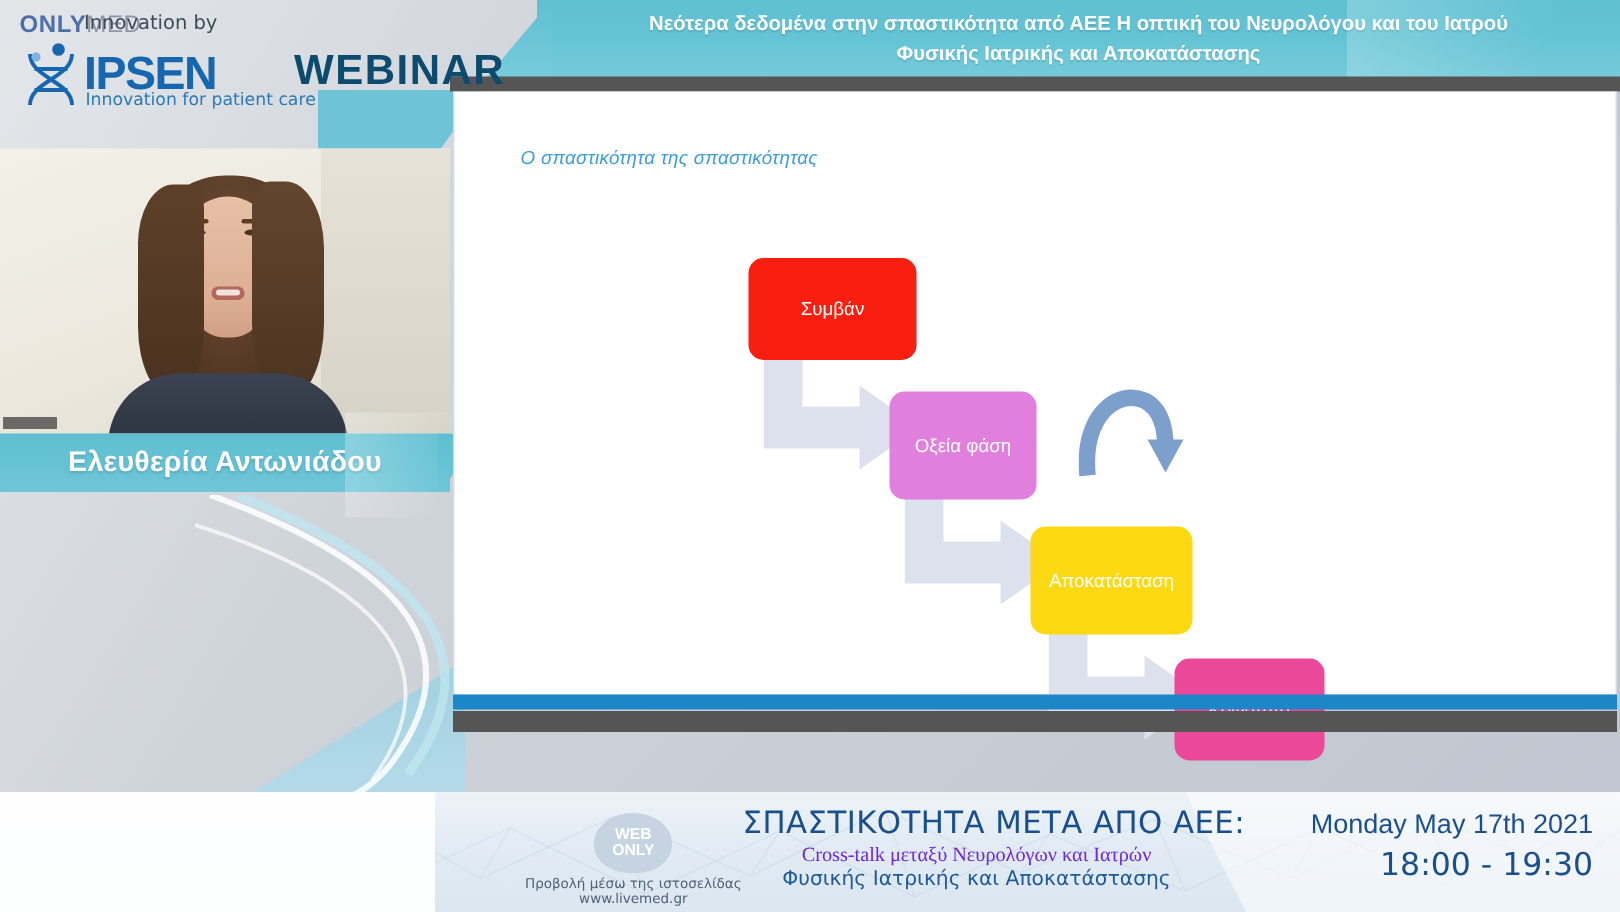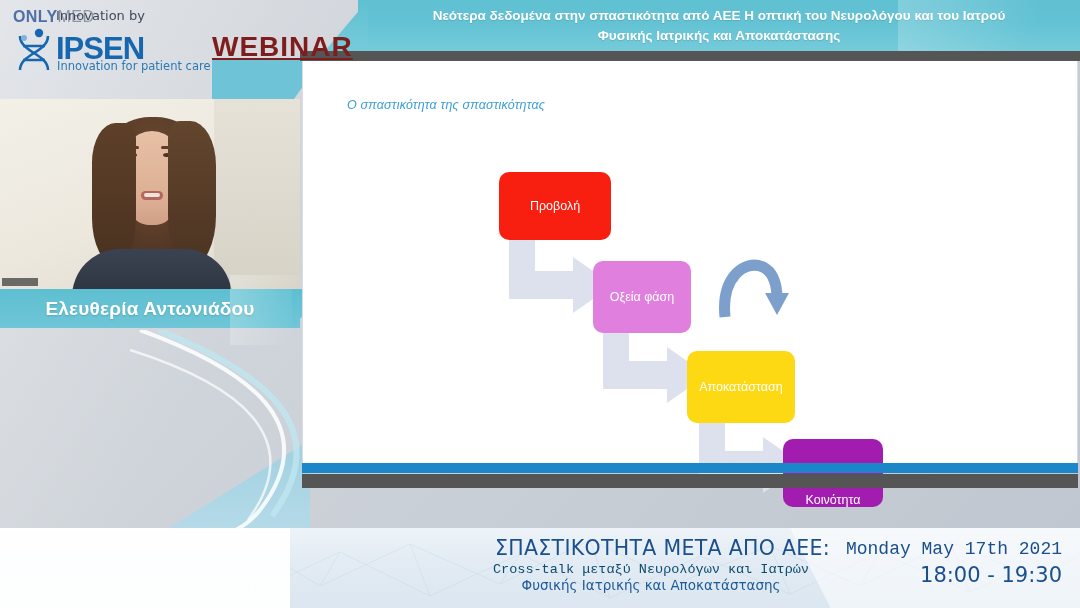--- a/index.html
+++ b/index.html
@@ -150,21 +150,21 @@
 
   
   .fbox {
     position:absolute; display:flex; align-items:center; justify-content:center;
     color:#ffffff; font-size:12.5px; font-weight:400; border-radius:10px;
     text-align:center;
   }
   .fbox.evt  { left:196px; top:111px; width:112px; height:68px; background:#f91f10; }
   .fbox.acute{ left:290px; top:200px; width:98px;  height:72px; background:#e07fde; }
   .fbox.rehab{ left:384px; top:290px; width:108px; height:72px; background:#fcd913; }
-  .fbox.comm { left:480px; top:378px; width:100px; height:68px; background:#a21caf;align-items:flex-end; }
+  .fbox.comm { left:480px; top:378px; width:100px; height:68px; background:#ec4899; }
 
   
   .arrow { position:absolute; }
 
   .note {
     position:absolute; left:512px; top:202px; width:120px;
     color:#3b3b3b; font-size:11.5px; line-height:1.45;
     font-family:"DejaVu Sans", sans-serif;
   }
 
@@ -185,44 +185,44 @@
     background:#ffffff; clip-path: polygon(0 0, 100% 0, 100% 100%, 14% 100%);
     opacity:.55;
   }
   .org-by { position:absolute; left:56px; top:8px; font-size:13px; color:#3f4a58; font-weight:400;
             font-family:"DejaVu Sans", sans-serif; }
   .ipsen-wrap { position:absolute; left:12px; top:26px; display:flex; align-items:center; }
   .ipsen-text { font-size:31px; font-weight:700; color:#1666b0; letter-spacing:-1px;
                 font-family:"Liberation Sans", sans-serif; }
   .ipsen-tag { position:absolute; left:57px; top:59px; font-size:11.5px; color:#2b7ab5;
                font-family:"DejaVu Sans", sans-serif; }
-  .webinar { position:absolute; left:212px; top:47px; font-size:28px; font-weight:700;
-             color:#7f1d1d; letter-spacing:1px; transform:translateY(-50%);text-decoration:underline; }
+  .webinar { position:absolute; left:196px; top:47px; font-size:28px; font-weight:700;
+             color:#0c4a6e; letter-spacing:1px; transform:translateY(-50%); }
   .webonly-wrap { position:absolute; left:350px; top:542px; }
   .webonly-badge {
     width:52px; height:40px; background:#c6d3e0; border-radius:50% 50% 46% 46%;
     display:flex; flex-direction:column; align-items:center; justify-content:center;
     color:#ffffff; font-size:10.5px; font-weight:700; line-height:1.05; margin:0 auto;
   }
   .webonly-cap { margin-top:3px; text-align:center; font-size:9px; color:#4e6175;
                  font-family:"DejaVu Sans", sans-serif; white-space:nowrap; }
   .webonly-url { text-align:center; font-size:9px; color:#4e6175; font-family:"DejaVu Sans", sans-serif; }
 
   .bot-title {
     position:absolute; left:472px; top:536px; width:358px; text-align:center;
   }
   .bot-title .l1 { font-size:20.5px; font-weight:400; color:#1a4f8c; letter-spacing:.3px;
                    font-family:"DejaVu Sans", sans-serif;text-align:right; }
-  .bot-title .l2 { font-size:13.5px; color:#0c4a6e; margin-top:2px;
-                   font-family:Liberation Mono, monospace; }
+  .bot-title .l2 { font-size:13.5px; color:#6d28d9; margin-top:2px;
+                   font-family:Liberation Serif, serif; }
   .bot-title .l3 { font-size:13.5px; color:#1e5a97;
                    font-family:"DejaVu Sans", sans-serif; }
 
   .bot-date { position:absolute; right:18px; top:539px; text-align:right; }
-  .bot-date .d1 { font-size:18px; color:#1a4f8c; font-family:Liberation Mono, monospace; }
+  .bot-date .d1 { font-size:18px; color:#1a4f8c; font-family:Liberation Sans, sans-serif; }
   .bot-date .d2 { font-size:21px; color:#1a4f8c; margin-top:4px; font-family:"DejaVu Sans", sans-serif; }
 </style>
 </head>
 <body>
 
 <div id="app">
 
   <div class="bg-base"></div>
   <div class="bg-sheen"></div>
   <div class="tri-cyan2"></div>
@@ -284,21 +284,21 @@
       <svg class="arrow" style="left:396px; top:356px;" width="104" height="76" viewBox="0 0 104 76">
         <path d="M0 0 H26 V34 H64 V20 L104 48 L64 76 V62 H0 Z" fill="#dde1ee"></path>
       </svg>
 
       <svg class="arrow" style="left:416px; top:196px;" width="76" height="62" viewBox="0 0 76 62">
         <path d="M6 60 C 2 20, 26 2, 44 10 C 56 16, 58 30, 58 42" fill="none" stroke="#7d9fcc" stroke-width="11" stroke-linecap="butt"></path>
         <path d="M46 36 L58 58 L70 36 Z" fill="#7d9fcc"></path>
       </svg>
 
       <div class="fbox evt">
-          <span>Προβολή</span>
+          <span>Συμβάν</span>
         </div>
       <div class="fbox acute">
           <span>Οξεία φάση</span>
         </div>
       <div class="fbox rehab">
           <span>Αποκατάσταση</span>
         </div>
       <div class="fbox comm">
           <span>Κοινότητα</span>
         </div>
@@ -331,20 +331,28 @@
       </g>
       <circle cx="27" cy="7" r="4.2" fill="#1666b0"></circle>
       <circle cx="12" cy="12" r="3" fill="#7fb2dd"></circle>
     </svg>
     <span class="ipsen-text">IPSEN</span>
   </div>
   <div class="ipsen-tag">Innovation for patient care</div>
 
   <div class="webinar">WEBINAR</div>
 
+  <div class="webonly-wrap">
+    <div class="webonly-badge">
+      <span>WEB</span>
+      <span>ONLY</span>
+    </div>
+    <div class="webonly-cap">Προβολή μέσω της ιστοσελίδας</div>
+    <div class="webonly-url">www.livemed.gr</div>
+  </div>
 
   <div class="bot-title">
     <div class="l1">ΣΠΑΣΤΙΚΟΤΗΤΑ ΜΕΤΑ ΑΠΟ ΑΕΕ:</div>
     <div class="l2">Cross-talk μεταξύ Νευρολόγων και Ιατρών</div>
     <div class="l3">Φυσικής Ιατρικής και Αποκατάστασης</div>
   </div>
 
   <div class="bot-date">
     <div class="d1">Monday May 17th 2021</div>
     <div class="d2">18:00 - 19:30</div>

